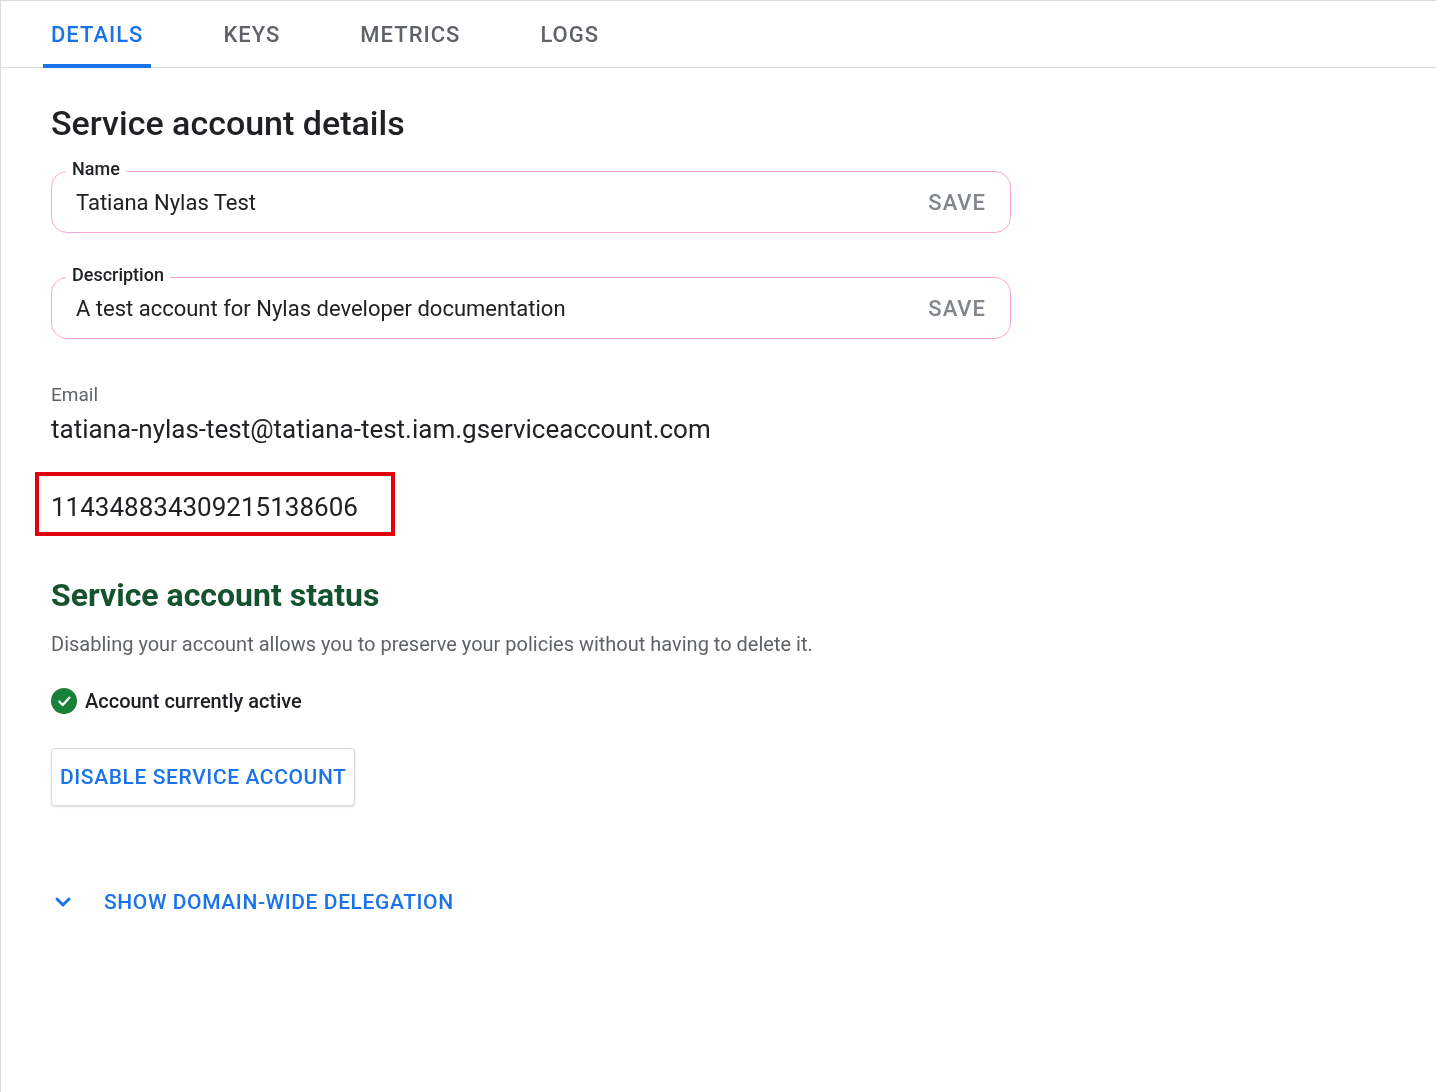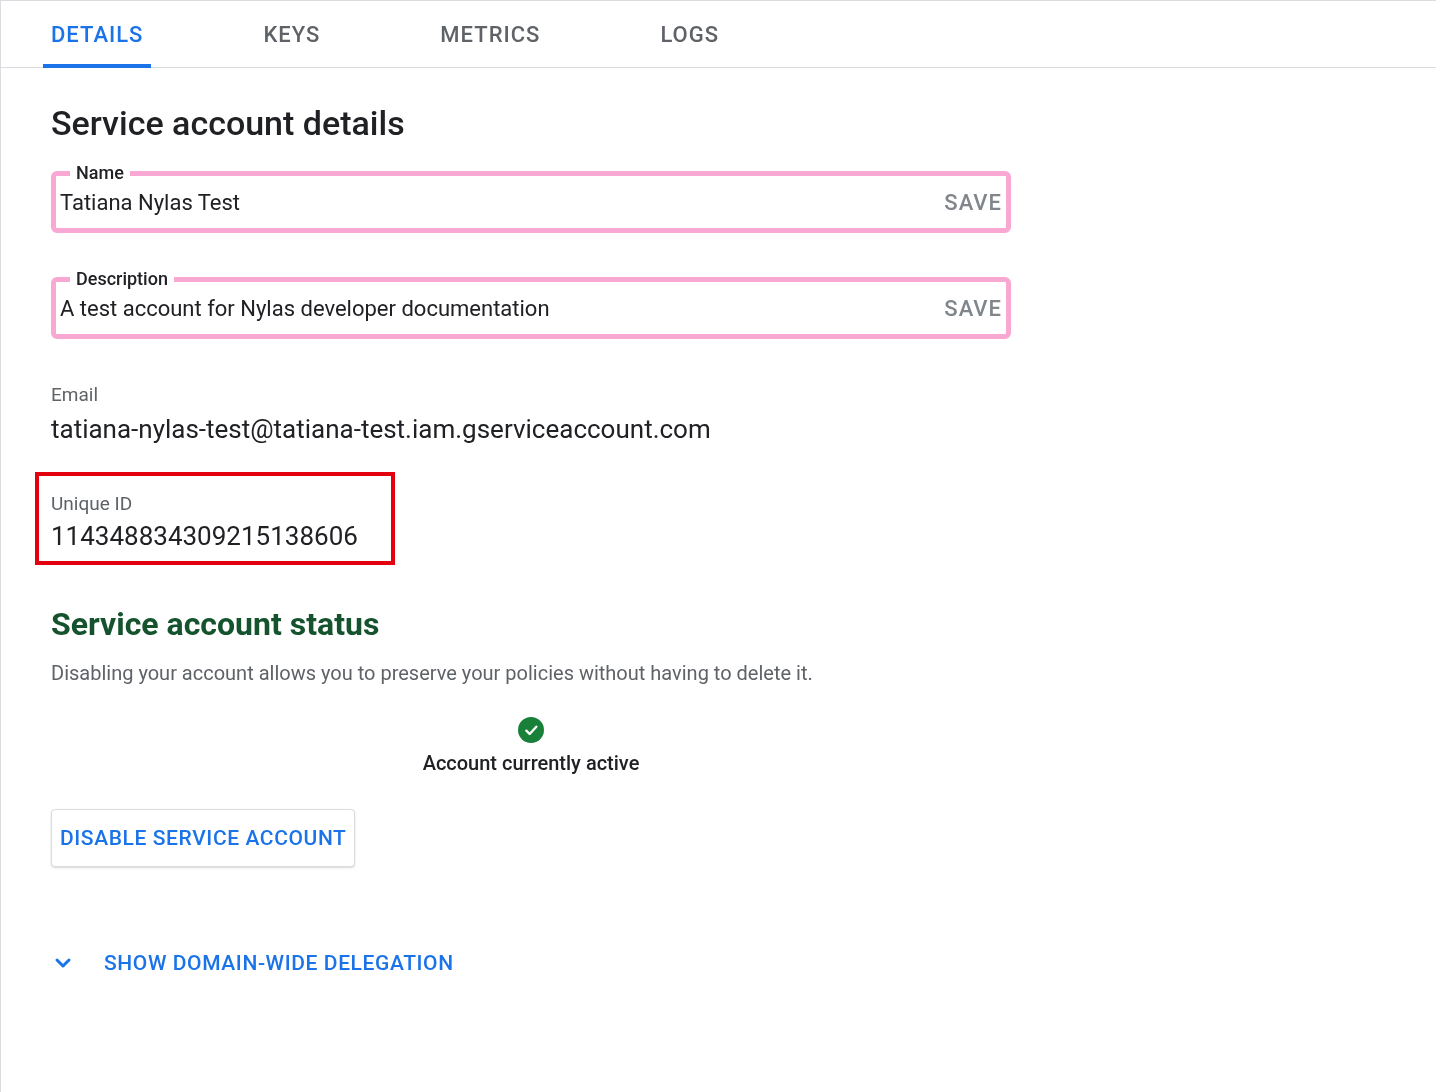--- a/index.html
+++ b/index.html
@@ -14,21 +14,21 @@
     border-top: 1px solid #dadce0;
     border-left: 1px solid #dadce0;
     position: relative;
     min-height: 1092px;
   }
   .tabs {
     display: flex;
     align-items: stretch;
     border-bottom: 1px solid #dadce0;
     padding-left: 50px;
-    gap: 120px;
+    gap: 80px;
     height: 67px;
   }
   .tab {
     display: flex;
     align-items: center;
     font-size: 22px;
     font-weight: 500;
     letter-spacing: 1px;
     color: #5f6368;
     cursor: pointer;
@@ -50,27 +50,27 @@
     padding: 35px 50px 50px 50px;
     max-width: 1060px;
   }
   .h1 {
     font-size: 34px;
     font-weight: 500;
     color: #202124;
     margin-bottom: 28px;
   }
   .field-box {
-    border: 5px solid #f9a8d4;
-    border-radius: 6px;
+    border: 1px solid #f9a8d4;
+    border-radius: 16px;
     position: relative;
     display: flex;
     align-items: center;
     height: 62px;
-    padding: 0 4px;
+    padding: 0 24px;
     margin-bottom: 44px;
     width: 100%;
   }
   .field-label {
     position: absolute;
     top: -14px;
     left: 14px;
     background: #fff;
     padding: 0 6px;
     font-size: 18px;
@@ -126,21 +126,20 @@
   .helper {
     font-size: 20px;
     color: #5f6368;
     margin-bottom: 32px;
   }
   .status-row {
     display: flex;
     align-items: center;
     gap: 8px;
     margin-bottom: 34px;
-    flex-direction: column;
   }
   .check-icon {
     width: 26px;
     height: 26px;
     border-radius: 50%;
     background: #188038;
     display: flex;
     align-items: center;
     justify-content: center;
     flex-shrink: 0;
@@ -207,21 +206,20 @@
       <input class="field-input" value="A test account for Nylas developer documentation" style="">
       <button class="save-btn">SAVE</button>
     </div>
 
     <div class="static-block">
       <div class="static-label">Email</div>
       <div class="static-value">tatiana-nylas-test@tatiana-test.iam.gserviceaccount.com</div>
     </div>
 
     <div class="highlight-box">
-      <div class="static-label">Unique ID</div>
       <div class="static-value">114348834309215138606</div>
     </div>
 
     <div class="h2">Service account status</div>
     <div class="helper">Disabling your account allows you to preserve your policies without having to delete it.</div>
 
     <div class="status-row">
       <span class="check-icon">
         <svg width="16" height="16" viewBox="0 0 24 24" fill="none">
           <path d="M5 13 L10 18 L20 7" stroke="#fff" stroke-width="3.5" stroke-linecap="round" stroke-linejoin="round"></path>

